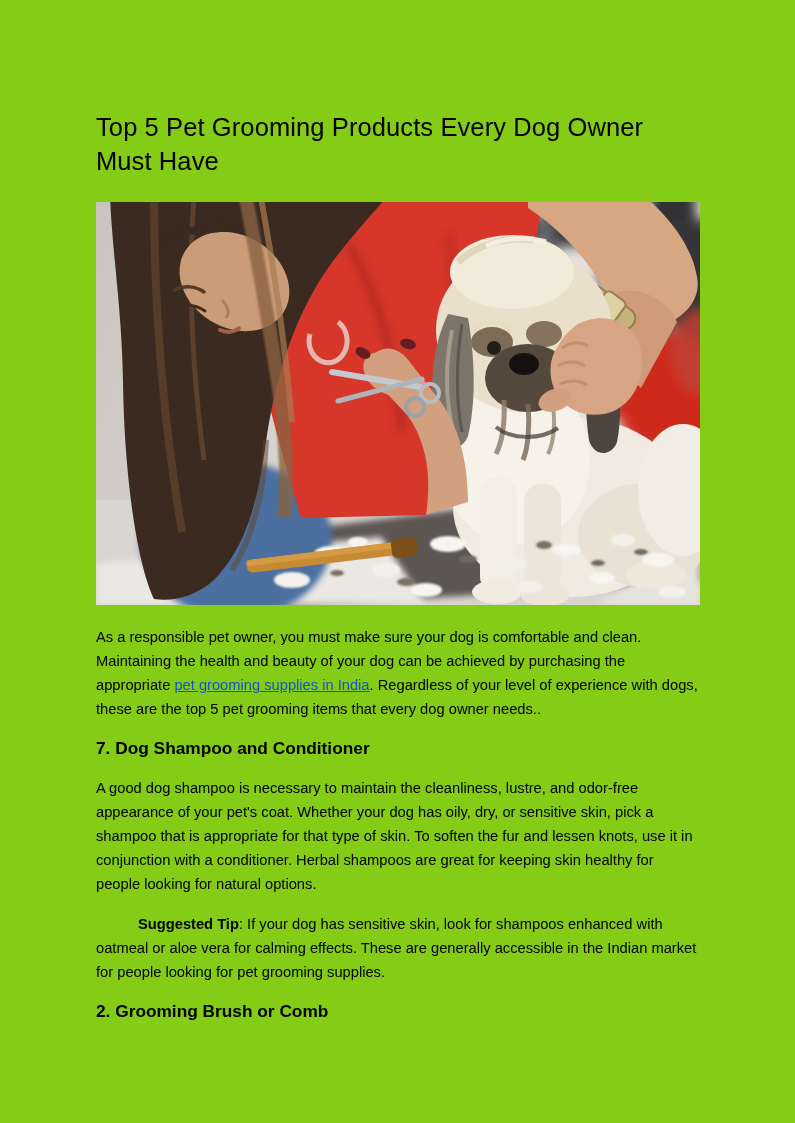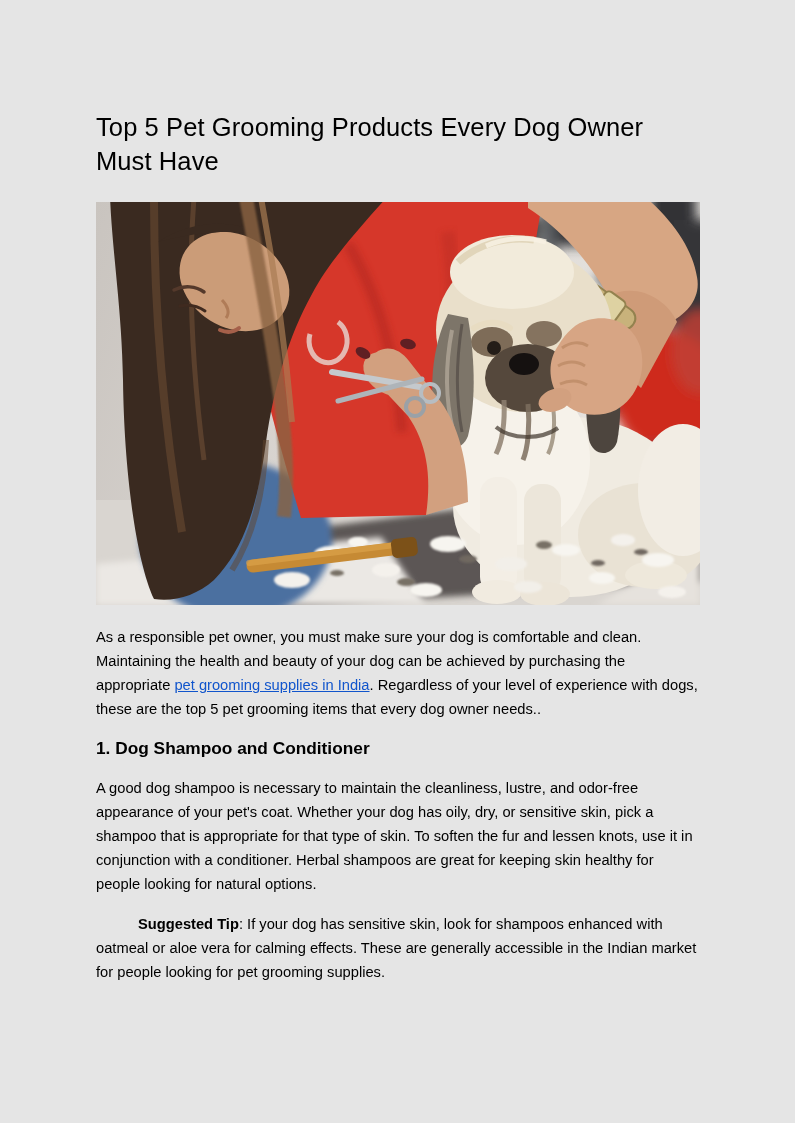--- a/index.html
+++ b/index.html
@@ -6,21 +6,21 @@
   html, body { background: #ffffff; }
   body {
     width: 795px; height: 1123px;
     font-family: "Liberation Sans", sans-serif;
     color: #000000;
     overflow: hidden;
   }
   .page {
     position: relative;
     width: 795px; height: 1123px;
-    background: #e5e5e5;
+    background: #84cc16;
     padding: 110px 95px 0 96px;
   }
   h1.doc-title {
     font-size: 25.5px;
     font-weight: 400;
     line-height: 34px;
     color: #000000;
     margin: 0 0 24px 0;
     letter-spacing: 0.1px;
   }
@@ -214,20 +214,21 @@
       <g transform="rotate(-7 235 355)">
         <rect x="150" y="348" width="155" height="13" rx="6.5" fill="#c68a34"></rect>
         <rect x="150" y="348" width="155" height="6" rx="3" fill="#dba34a" opacity="0.7"></rect>
         <rect x="296" y="345" width="26" height="19" rx="5" fill="#7c5118"></rect>
       </g>
     </svg>
   </figure>
 
   <p class="body-text"><span>As a responsible pet owner, you must make sure your dog is comfortable and clean. Maintaining the health and beauty of your dog can be achieved by purchasing the appropriate </span><a class="doc-link" href="#">pet grooming supplies in India</a><span>. Regardless of your level of experience with dogs, these are the top 5 pet grooming items that every dog owner needs..</span></p>
 
-  <h2 class="section-heading">1. Dog Shampoo and Conditioner</h2>
+  <h2 class="section-heading">7. Dog Shampoo and Conditioner</h2>
 
   <p class="body-text">A good dog shampoo is necessary to maintain the cleanliness, lustre, and odor-free appearance of your pet's coat. Whether your dog has oily, dry, or sensitive skin, pick a shampoo that is appropriate for that type of skin. To soften the fur and lessen knots, use it in conjunction with a conditioner. Herbal shampoos are great for keeping skin healthy for people looking for natural options.</p>
 
   <p class="body-text"><strong class="tip-label">Suggested Tip</strong><span>: If your dog has sensitive skin, look for shampoos enhanced with oatmeal or aloe vera for calming effects. These are generally accessible in the Indian market for people looking for pet grooming supplies.</span></p>
 
+  <h2 class="section-heading">2. Grooming Brush or Comb</h2>
 
 </div>
 
 </body></html>

